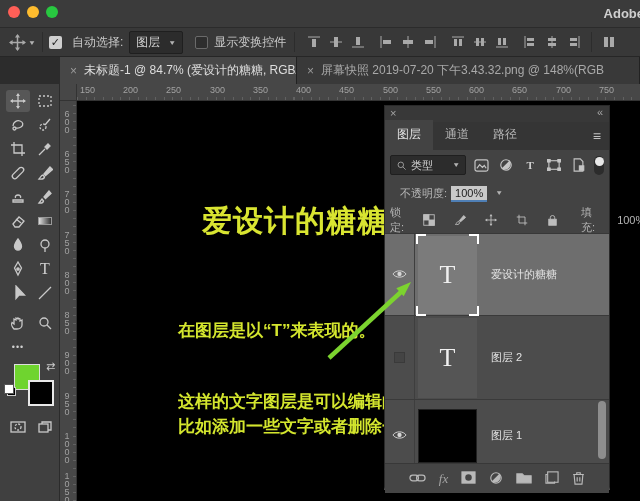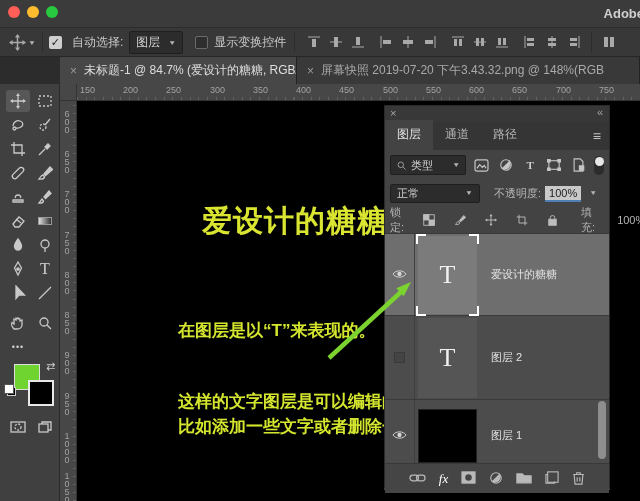--- a/index.html
+++ b/index.html
@@ -103,21 +103,21 @@
   .thumb.blk { background:#000; height:54px; border:1px solid #222; }
   .brkt { position:absolute; width:10px; height:10px; border:0 solid #fff; }
   .b-tl{ left:-2px; top:-2px; border-left-width:2px; border-top-width:2px; }
   .b-tr{ right:-2px; top:-2px; border-right-width:2px; border-top-width:2px; }
   .b-bl{ left:-2px; bottom:-2px; border-left-width:2px; border-bottom-width:2px; }
   .b-br{ right:-2px; bottom:-2px; border-right-width:2px; border-bottom-width:2px; }
   .lname { margin-left:14px; font-size:11px; color:#e4e4e4; }
 
   #panel-bottombar { height:30px; display:flex; align-items:center; justify-content:center; gap:13px; background:#454545; border-top:1px solid #383838; }
   #panel-bottombar .b-ic svg { stroke:#b9b9b9; fill:none; stroke-width:1.3; }
-  #panel-bottombar .fx { color:#ffffff; font-style:italic; font-size:13px; font-family:"Liberation Serif",serif; }
+  #panel-bottombar .fx { color:#a3a3a3; font-style:italic; font-size:13px; font-family:"Liberation Serif",serif; }
   #pscroll { position:absolute; right:3px; top:295px; width:8px; height:58px; border-radius:4px; background:#8e8e8e; }
 </style>
 </head>
 <body>
 
 <div id="titlebar" class="abs">
   <span class="tl t-red"></span>
   <span class="tl t-yellow"></span>
   <span class="tl t-green"></span>
   <span id="win-title">Adobe</span>
@@ -459,24 +459,20 @@
       </span>
     <span class="f-ic">
         <svg width="13" height="14" viewBox="0 0 14 16">
           <path d="M2 1h7l3 3v11H2z"></path>
           <rect x="8" y="9" width="5" height="5" fill="#c5c5c5"></rect>
         </svg>
       </span>
     <span id="filter-pill"></span>
   </div>
   <div class="prow" id="blend-row">
-    <span class="field" id="blend-dd">
-      <span>正常</span>
-      <span class="chev">▼</span>
-    </span>
     <span id="opacity-label">不透明度:</span>
     <span id="opacity-value">100%</span>
     <span class="chev" style="margin-left:4px">▼</span>
   </div>
   <div class="prow" id="lock-row">
     <span>锁定:</span>
     <span class="l-ic">
         <svg width="12" height="12" viewBox="0 0 16 16">
           <rect x="1" y="1" width="14" height="14"></rect>
           <rect x="1" y="1" width="7" height="7" fill="#bdbdbd"></rect>

